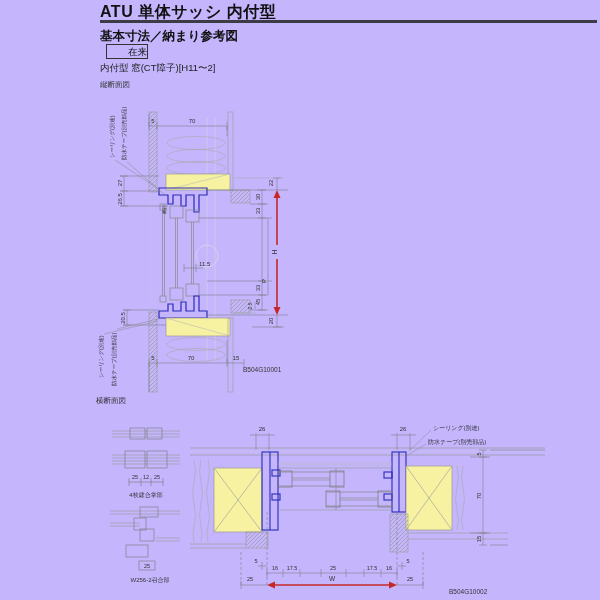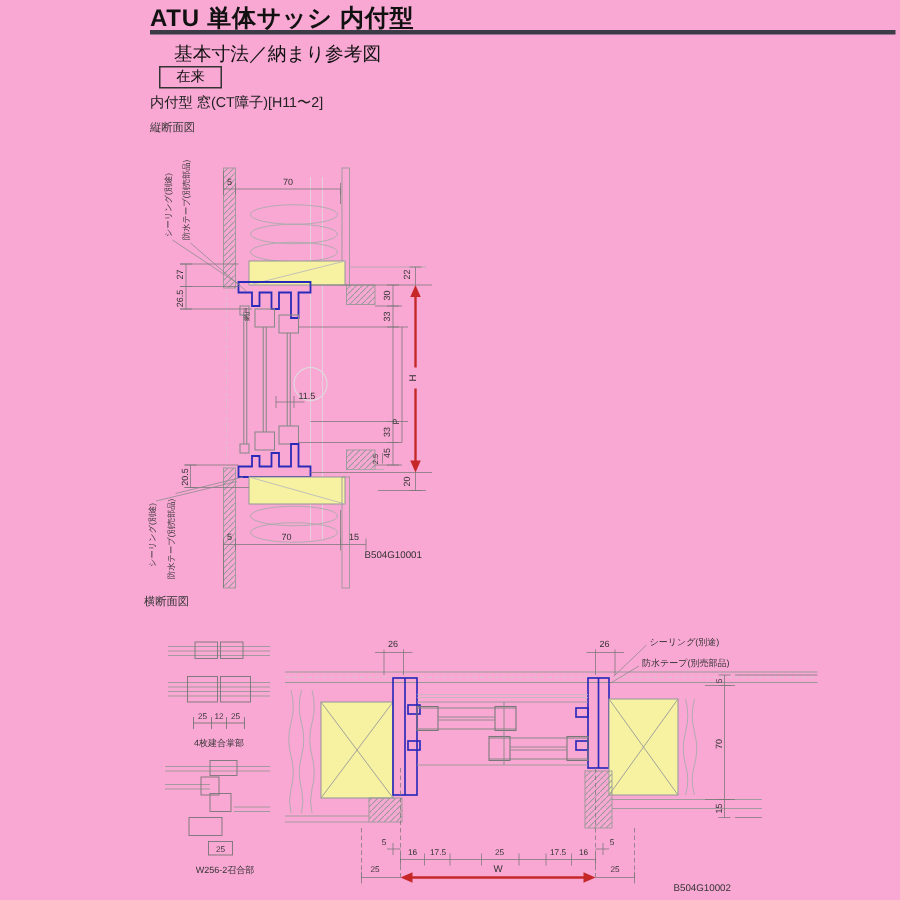--- a/index.html
+++ b/index.html
@@ -1,22 +1,22 @@
 <!DOCTYPE html>
 <html><head>
 <meta charset="utf-8">
 <style>
   html,body{margin:0;padding:0;background:#fff;}
-  .page{position:relative;width:600px;height:600px;background:#f9a8d4;overflow:hidden;
+  .page{position:relative;width:600px;height:600px;background:#c4b5fd;overflow:hidden;
         font-family:"Liberation Sans","DejaVu Sans",sans-serif;color:#111;}
   .title{position:absolute;left:100px;top:2px;font-size:16px;font-weight:bold;letter-spacing:.5px;}
   .rule{position:absolute;left:100px;top:20px;width:497px;height:2.5px;background:#3c3c46;}
-  .subtitle{position:absolute;left:100px;top:28px;font-size:12.5px;font-weight:normal;margin-left:16px;}
+  .subtitle{position:absolute;left:100px;top:28px;font-size:12.5px;font-weight:bold;}
   .badge{position:absolute;left:106px;top:44px;width:40px;height:13px;border:1.3px solid #333;
-         font-size:9.5px;text-align:center;line-height:13px;}
+         font-size:9.5px;text-align:right;line-height:13px;}
   .spec{position:absolute;left:100px;top:62px;font-size:9.5px;color:#222;}
   svg{position:absolute;left:0;top:0;}
   svg text{fill:#333;font-family:"Liberation Sans","DejaVu Sans",sans-serif;}
 </style>
 </head>
 <body>
 
 <div class="page">
   <div class="title">ATU 単体サッシ 内付型</div>
   <div class="rule"></div>

